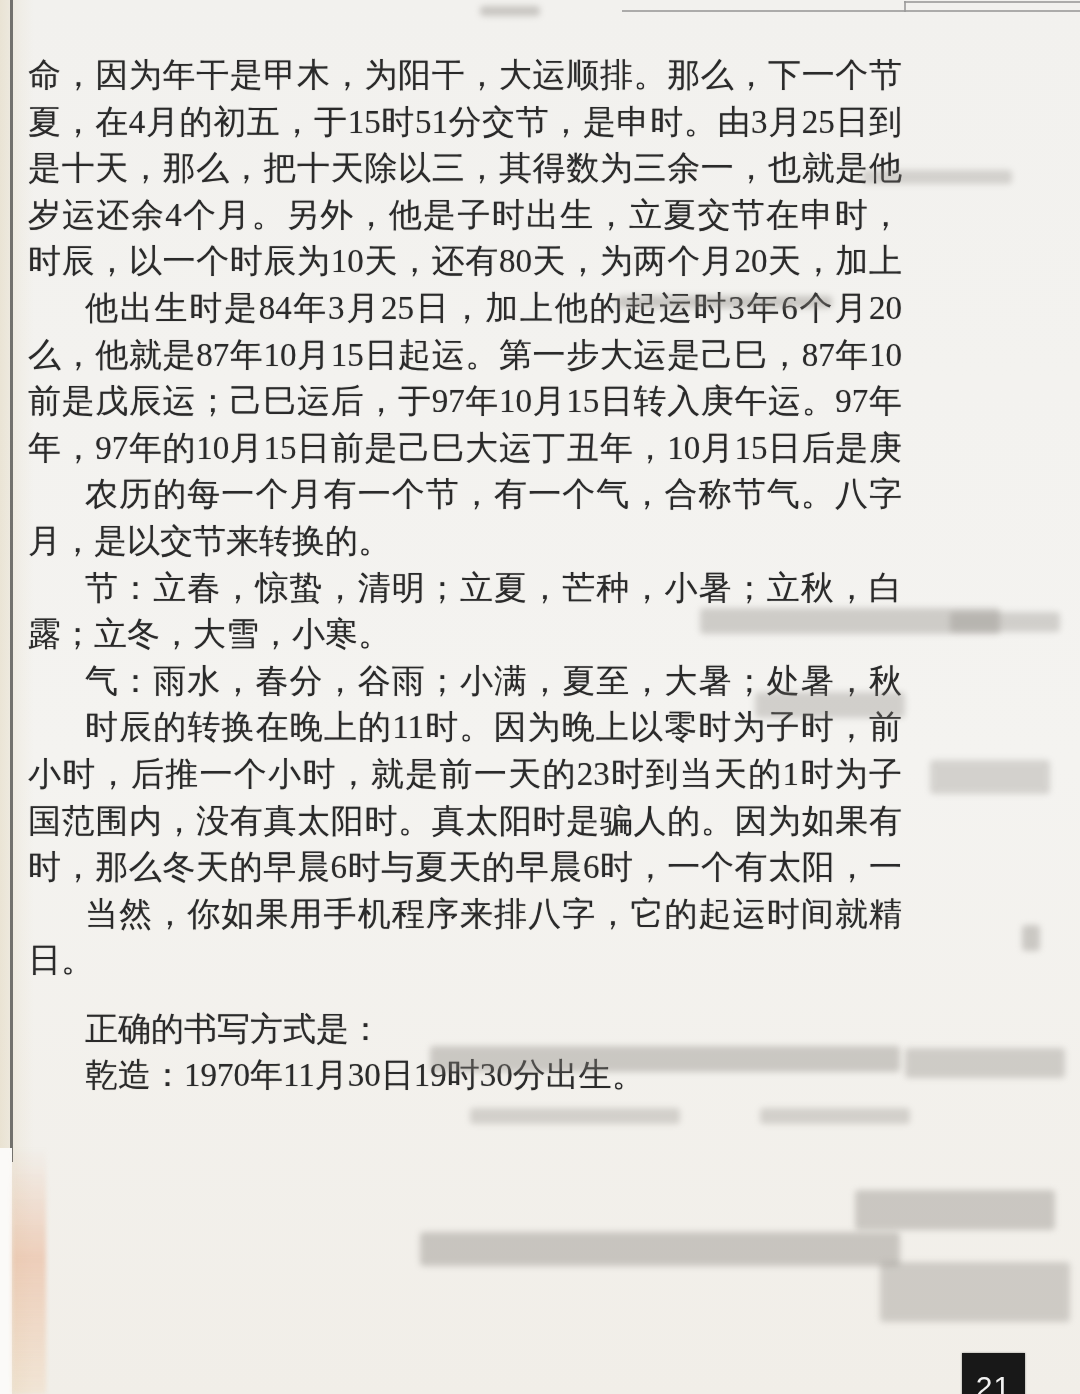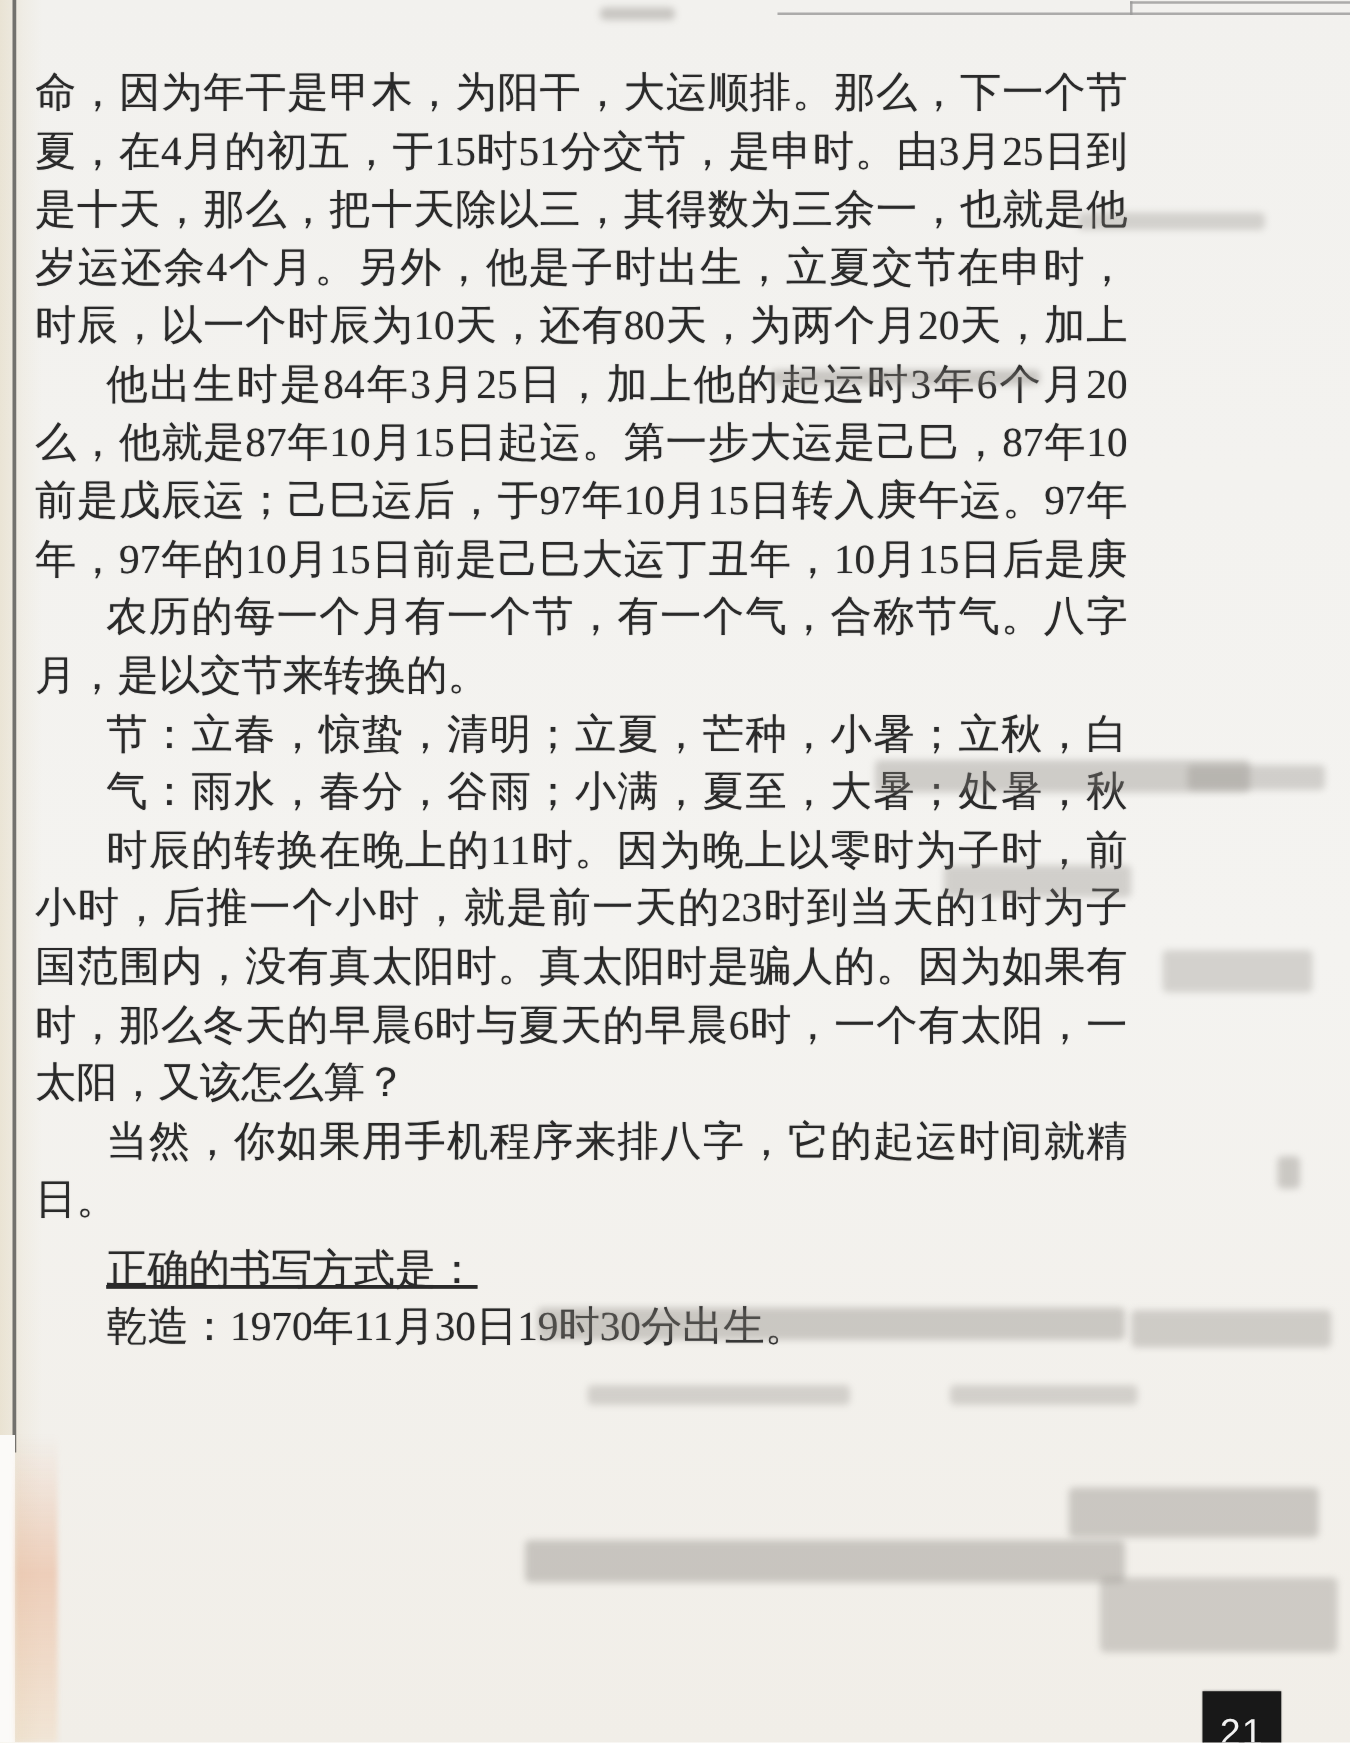--- a/index.html
+++ b/index.html
@@ -57,21 +57,21 @@
     overflow: visible;
   }
   .text-line.justify {
     white-space: normal;
     text-align: justify;
     text-align-last: justify;
     text-justify: inter-character;
     overflow: hidden;
   }
   .text-line.indent { padding-left: 57px; }
-  .text-line.gap-before { margin-top: 9px; text-decoration: underline; }
+  .text-line.gap-before { margin-top: 22px; }
 
   
   .page-number-badge {
     position: absolute; left: 962px; top: 1353px;
     width: 63px; height: 60px;
     background: #181818;
     box-shadow: 0 0 2px rgba(0,0,0,0.4);
     text-align: center;
   }
   .page-number-badge span {
@@ -100,26 +100,26 @@
     <div class="text-line justify">是十天，那么，把十天除以三，其得数为三余一，也就是他是三个</div>
     <div class="text-line justify">岁运还余4个月。另外，他是子时出生，立夏交节在申时，还有八个</div>
     <div class="text-line justify">时辰，以一个时辰为10天，还有80天，为两个月20天，加上前边的4</div>
     <div class="text-line justify indent">他出生时是84年3月25日，加上他的起运时3年6个月20天，那</div>
     <div class="text-line justify">么，他就是87年10月15日起运。第一步大运是己巳，87年10月15日</div>
     <div class="text-line justify">前是戊辰运；己巳运后，于97年10月15日转入庚午运。97年是丁丑</div>
     <div class="text-line justify">年，97年的10月15日前是己巳大运丁丑年，10月15日后是庚午大运</div>
     <div class="text-line justify indent">农历的每一个月有一个节，有一个气，合称节气。八字的年、</div>
     <div class="text-line">月，是以交节来转换的。</div>
     <div class="text-line justify indent">节：立春，惊蛰，清明；立夏，芒种，小暑；立秋，白露，寒</div>
+    <div class="text-line">露；立冬，大雪，小寒。</div>
     <div class="text-line justify indent">气：雨水，春分，谷雨；小满，夏至，大暑；处暑，秋分，霜</div>
     <div class="text-line justify indent">时辰的转换在晚上的11时。因为晚上以零时为子时，前推一个</div>
     <div class="text-line justify">小时，后推一个小时，就是前一天的23时到当天的1时为子时。在全</div>
     <div class="text-line justify">国范围内，没有真太阳时。真太阳时是骗人的。因为如果有真太阳</div>
     <div class="text-line justify">时，那么冬天的早晨6时与夏天的早晨6时，一个有太阳，一个没有</div>
-    <div class="text-line">太阳，又该怎么算？</div>
     <div class="text-line justify indent">当然，你如果用手机程序来排八字，它的起运时间就精确到</div>
     <div class="text-line">日。</div>
     <div class="text-line indent gap-before">正确的书写方式是：</div>
     <div class="text-line indent">乾造：1970年11月30日19时30分出生。</div>
   </main>
 
 <div id="smudges">
     <div class="smudge" style="left: 617px; top: 296px; width: 215px; height: 12px; opacity: 0.4;"></div>
     <div class="smudge" style="left: 862px; top: 170px; width: 150px; height: 14px; opacity: 0.3;"></div>
     <div class="smudge" style="left: 700px; top: 608px; width: 300px; height: 26px; opacity: 0.35;"></div>

